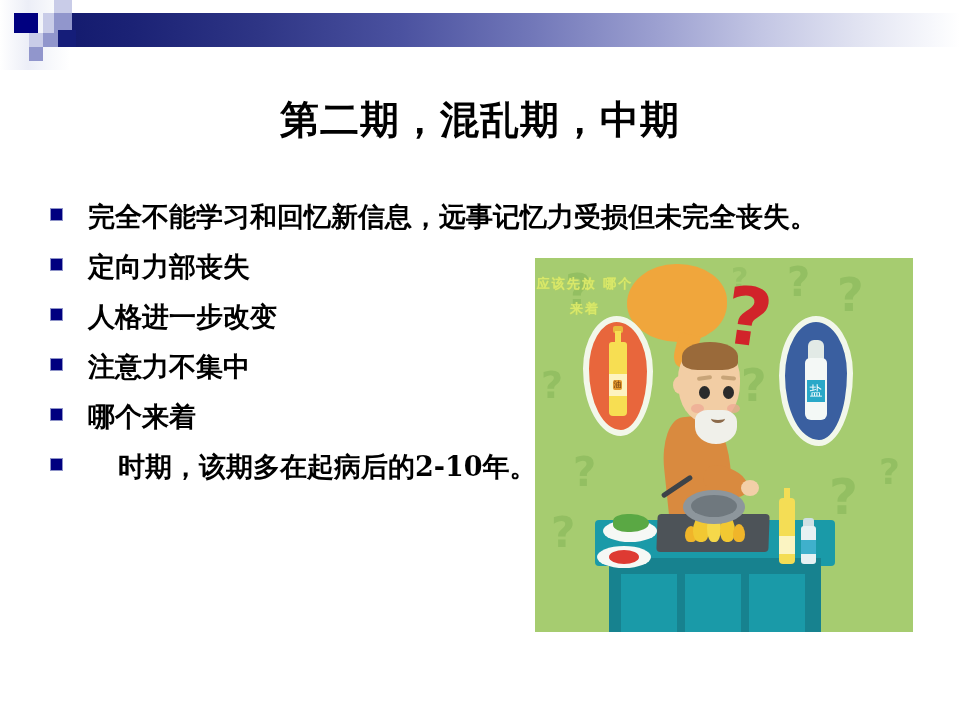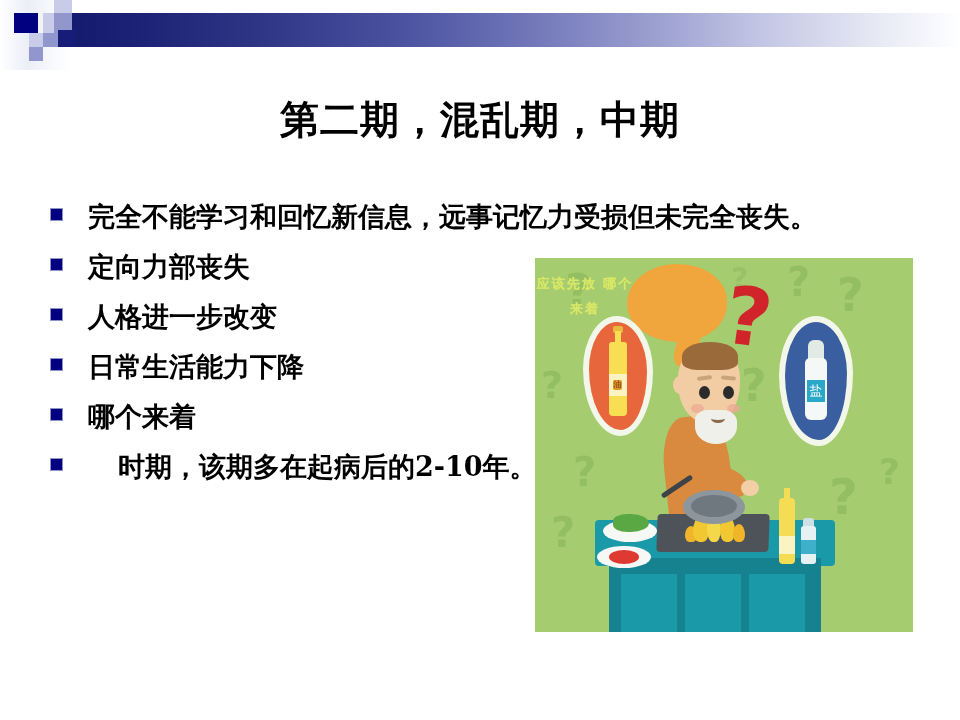--- a/index.html
+++ b/index.html
@@ -580,21 +580,21 @@
       <span class="bullet-text">定向力部丧失</span>
     </div>
 
     <div class="bullet-row">
       <span class="bullet-marker"></span>
       <span class="bullet-text">人格进一步改变</span>
     </div>
 
     <div class="bullet-row">
       <span class="bullet-marker"></span>
-      <span class="bullet-text">日常生活能力下降</span>
+      <span class="bullet-text">注意力不集中</span>
     </div>
 
     <div class="bullet-row">
       <span class="bullet-marker"></span>
       <span class="bullet-text">哪个来着</span>
     </div>
 
     <div class="bullet-row">
       <span class="bullet-marker"></span>
       <span class="bullet-text wrap-indent"><span class="line2">时期，该期多在起病后的2-10年。</span></span>

